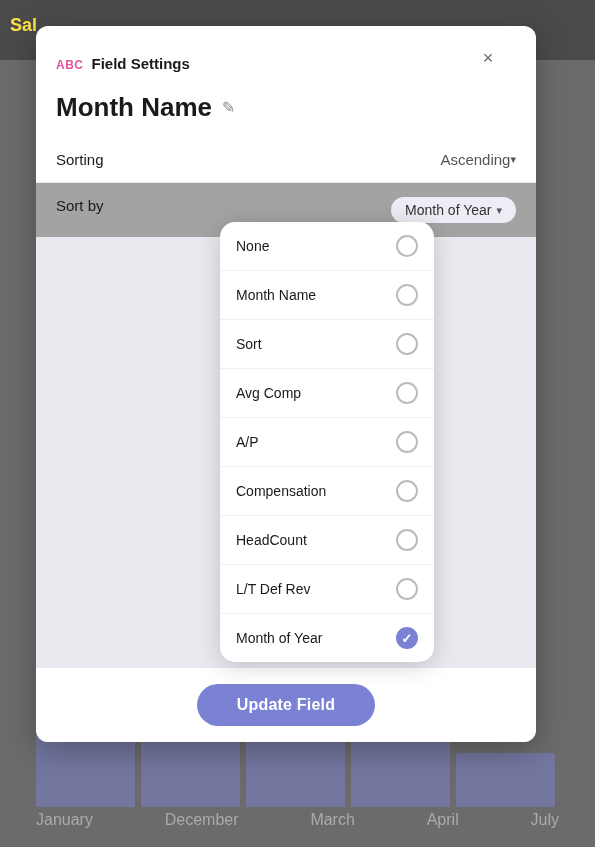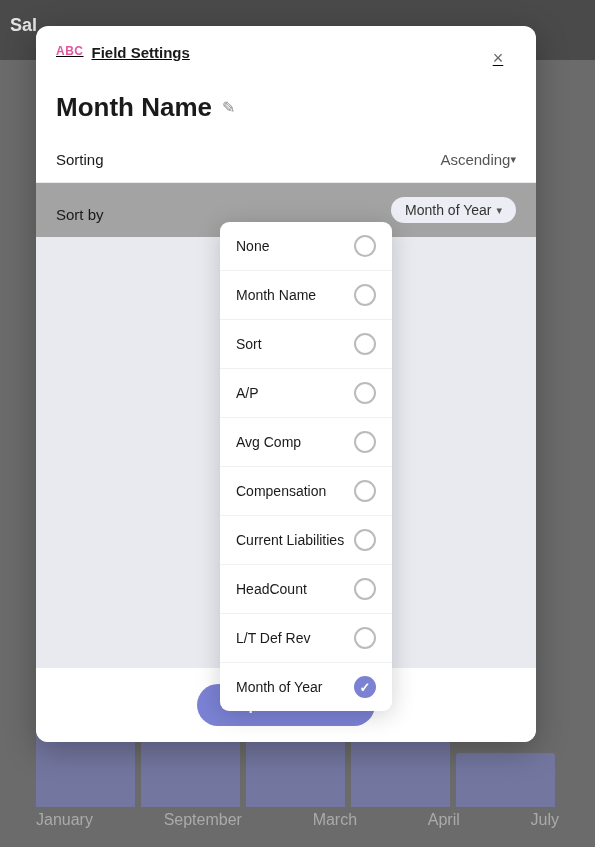--- a/index.html
+++ b/index.html
@@ -19,24 +19,23 @@
       left: 36px;
       width: 500px;
       background: #fff;
       border-radius: 12px;
       box-shadow: 0 8px 32px rgba(0,0,0,0.28);
       overflow: visible;
     }
 
     .modal-header {
       display: flex;
-      align-items: flex-start;
-      padding: 18px 24px 14px 20px;
+      align-items: flex-end;
+      padding: 18px 34px 14px 20px;
       border-bottom: none;
-      text-decoration: underline;
     }
 
     .modal-header-abc {
       font-size: 12px;
       font-weight: 700;
       color: #e056a0;
       margin-right: 8px;
       letter-spacing: 0.5px;
     }
 
@@ -75,21 +74,21 @@
     }
 
     .edit-icon {
       color: #888;
       font-size: 16px;
       cursor: pointer;
     }
 
     .modal-row {
       display: flex;
-      align-items: flex-end;
+      align-items: flex-start;
       padding: 14px 20px;
       background: #fff;
       border-top: 1px solid #e8eaef;
     }
 
     .modal-row:first-child {
       border-top: none;
     }
 
     .modal-row-label {
@@ -150,23 +149,23 @@
       font-weight: 600;
       cursor: pointer;
       letter-spacing: 0.2px;
     }
 
     
     .dropdown-popup {
       position: absolute;
       top: 222px;
       left: 220px;
-      width: 172px;
+      width: 214px;
       background: #fff;
-      border-radius: 9px;
+      border-radius: 15px;
       box-shadow: 0 4px 24px rgba(0,0,0,0.18);
       overflow: hidden;
       z-index: 100;
     }
 
     .dropdown-item {
       display: flex;
       align-items: center;
       justify-content: space-between;
       padding: 13px 16px;
@@ -211,21 +210,21 @@
       height: 60px;
       background: #4a4a4a;
     }
 
     .bg-sidebar-label {
       position: absolute;
       top: 15px;
       left: 10px;
       font-size: 18px;
       font-weight: 700;
-      color: #e5e5e5;
+      color: #fde047;
     }
 
     .bg-bottom-labels {
       position: absolute;
       bottom: 18px;
       left: 36px;
       right: 36px;
       display: flex;
       justify-content: space-between;
       font-size: 16px;
@@ -263,21 +262,21 @@
 <div class="bg-bar-area">
   <div class="bg-bar" style="height:60%;background:#7b82d4;"></div>
   <div class="bg-bar" style="height:40%;background:#7b82d4;"></div>
   <div class="bg-bar" style="height:75%;background:#7b82d4;"></div>
   <div class="bg-bar" style="height:50%;background:#7b82d4;"></div>
   <div class="bg-bar" style="height:30%;background:#7b82d4;"></div>
 </div>
 
 <div class="bg-bottom-labels">
   <span>January</span>
-  <span>September</span>
+  <span>December</span>
   <span>March</span>
   <span>April</span>
   <span>July</span>
 </div>
 
 <div class="modal">
 
   <div class="modal-header">
     <span class="modal-header-abc">ABC</span>
     <span class="modal-header-title">Field Settings</span>
@@ -327,39 +326,35 @@
     <div class="radio-circle"></div>
   </div>
 
 
   <div class="dropdown-item">
     <span>Sort</span>
     <div class="radio-circle"></div>
   </div>
 
   <div class="dropdown-item">
+    <span>Avg Comp</span>
+    <div class="radio-circle"></div>
+  </div>
+
+  <div class="dropdown-item">
     <span>A/P</span>
     <div class="radio-circle"></div>
   </div>
 
   <div class="dropdown-item">
-    <span>Avg Comp</span>
-    <div class="radio-circle"></div>
-  </div>
-
-  <div class="dropdown-item">
     <span>Compensation</span>
     <div class="radio-circle"></div>
   </div>
 
 
-  <div class="dropdown-item">
-    <span>Current Liabilities</span>
-    <div class="radio-circle"></div>
-  </div>
 
   <div class="dropdown-item">
     <span>HeadCount</span>
     <div class="radio-circle"></div>
   </div>
 
   <div class="dropdown-item">
     <span>L/T Def Rev</span>
     <div class="radio-circle"></div>
   </div>

